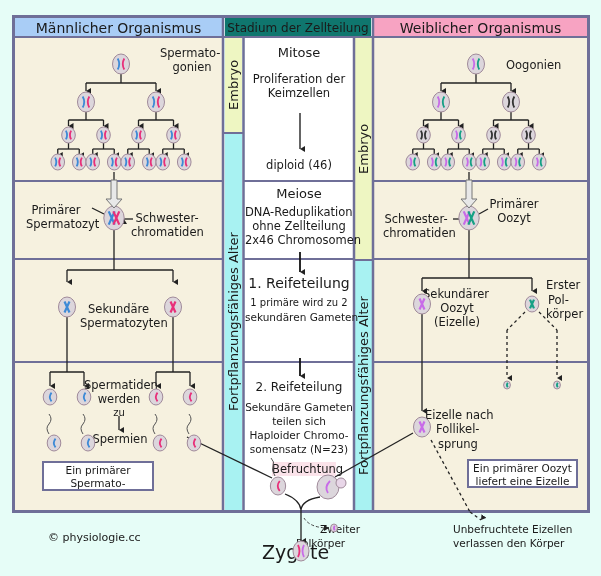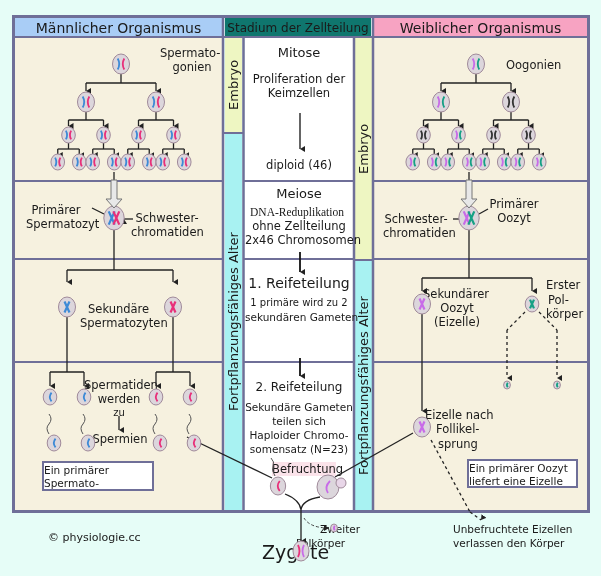--- a/index.html
+++ b/index.html
@@ -3,21 +3,21 @@
 <meta charset="utf-8">
 <style>
   html,body{margin:0;padding:0;}
   body{width:601px;height:576px;background:#e6fdf7;position:relative;overflow:hidden;font-family:"DejaVu Sans","Liberation Sans",sans-serif;color:#1a1a1a;}
   .abs{position:absolute;}
   .panel{position:absolute;background:#f6f1df;}
   .hdr{position:absolute;height:20px;line-height:20px;text-align:center;font-size:14px;box-sizing:border-box;}
   .txt{position:absolute;font-size:11.5px;line-height:14px;text-align:center;white-space:nowrap;}
   .txtl{position:absolute;font-size:11.5px;line-height:14px;white-space:nowrap;}
   .vert{position:absolute;writing-mode:vertical-rl;transform:rotate(180deg);font-size:13px;text-align:center;display:flex;align-items:center;justify-content:center;}
-  .box{position:absolute;border:2px solid #6f6f98;background:#fff;font-size:10.5px;line-height:13px;text-align:left;box-sizing:border-box;padding-top:1px;}
+  .box{position:absolute;border:2px solid #6f6f98;background:#fff;font-size:10.5px;line-height:13px;text-align:center;box-sizing:border-box;padding-top:1px;}
   svg{position:absolute;left:0;top:0;overflow:visible;}
 </style>
 </head>
 <body>
 
 <div class="panel" style="left:15px;top:38px;width:207px;height:472px;"></div>
 <div class="panel" style="left:374px;top:38px;width:213px;height:472px;"></div>
 <div class="abs" style="left:245px;top:38px;width:108px;height:472px;background:#fff;"></div>
 
 <div class="vert" style="left:225px;top:38px;width:17px;height:94px;background:#eef6c2;">
@@ -60,21 +60,21 @@
     <line x1="373" y1="362" x2="588" y2="362" stroke-width="2"></line>
   </g>
 </svg>
 
 <div class="txt" style="left:245px;top:46px;width:108px;font-size:13px;">Mitose</div>
 <div class="txt" style="left:245px;top:72px;width:108px;">Proliferation der</div>
 <div class="txt" style="left:245px;top:86px;width:108px;">Keimzellen</div>
 <div class="txt" style="left:245px;top:158px;width:108px;">diploid (46)</div>
 
 <div class="txt" style="left:245px;top:187px;width:108px;font-size:13px;">Meiose</div>
-<div class="txt" style="left:245px;top:205px;width:104px;font-family:Liberation Serif, serif;">DNA-Reduplikation</div>
+<div class="txt" style="left:245px;top:205px;width:104px;">DNA-Reduplikation</div>
 <div class="txt" style="left:245px;top:219px;width:108px;">ohne Zellteilung</div>
 <div class="txt" style="left:245px;top:233px;width:108px;">2x46 Chromosomen</div>
 
 <div class="txt" style="left:245px;top:276px;width:108px;font-size:14px;">1. Reifeteilung</div>
 <div class="txt" style="left:245px;top:296px;width:108px;font-size:10px;">1 primäre wird zu 2</div>
 <div class="txt" style="left:245px;top:310px;width:108px;font-size:10.5px;">sekundären Gameten</div>
 
 <div class="txt" style="left:245px;top:380px;width:108px;font-size:12px;">2. Reifeteilung</div>
 <div class="txt" style="left:245px;top:400px;width:108px;font-size:10.5px;">Sekundäre Gameten</div>
 <div class="txt" style="left:245px;top:414px;width:108px;font-size:10.5px;">teilen sich</div>

